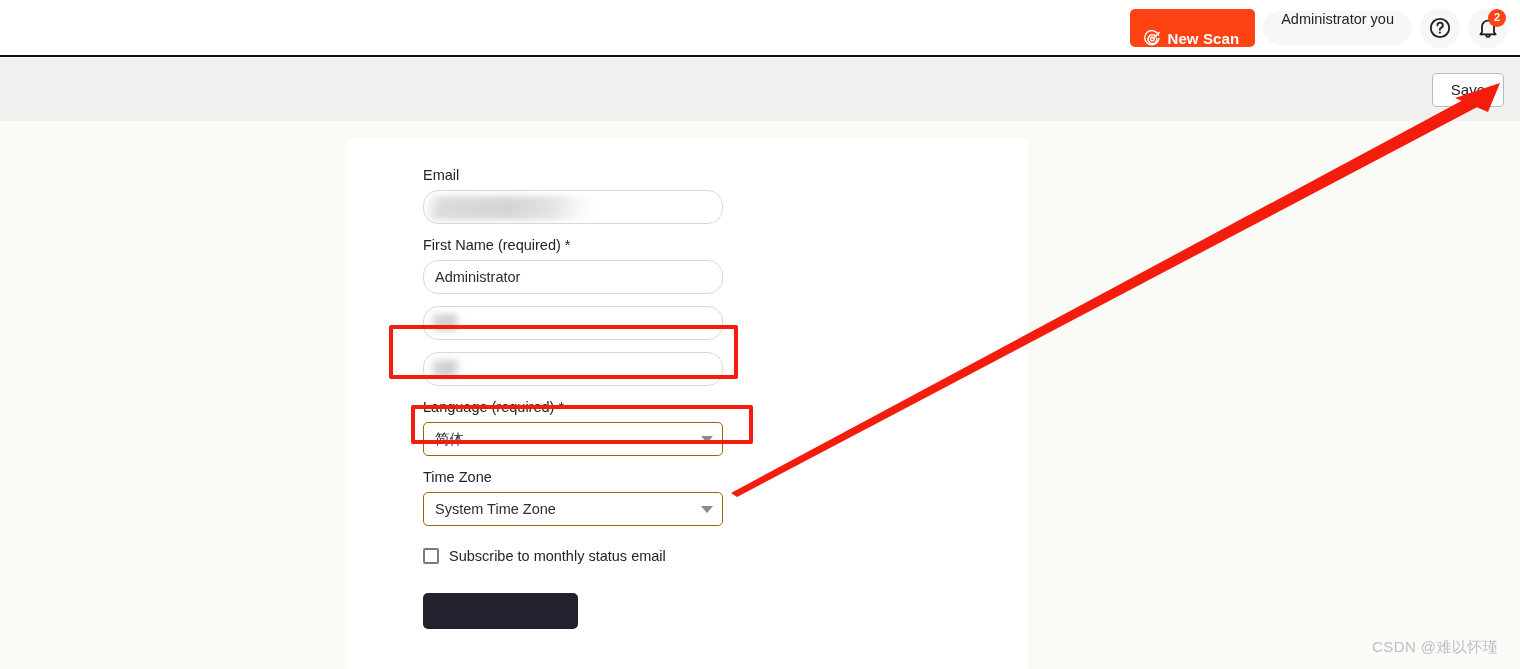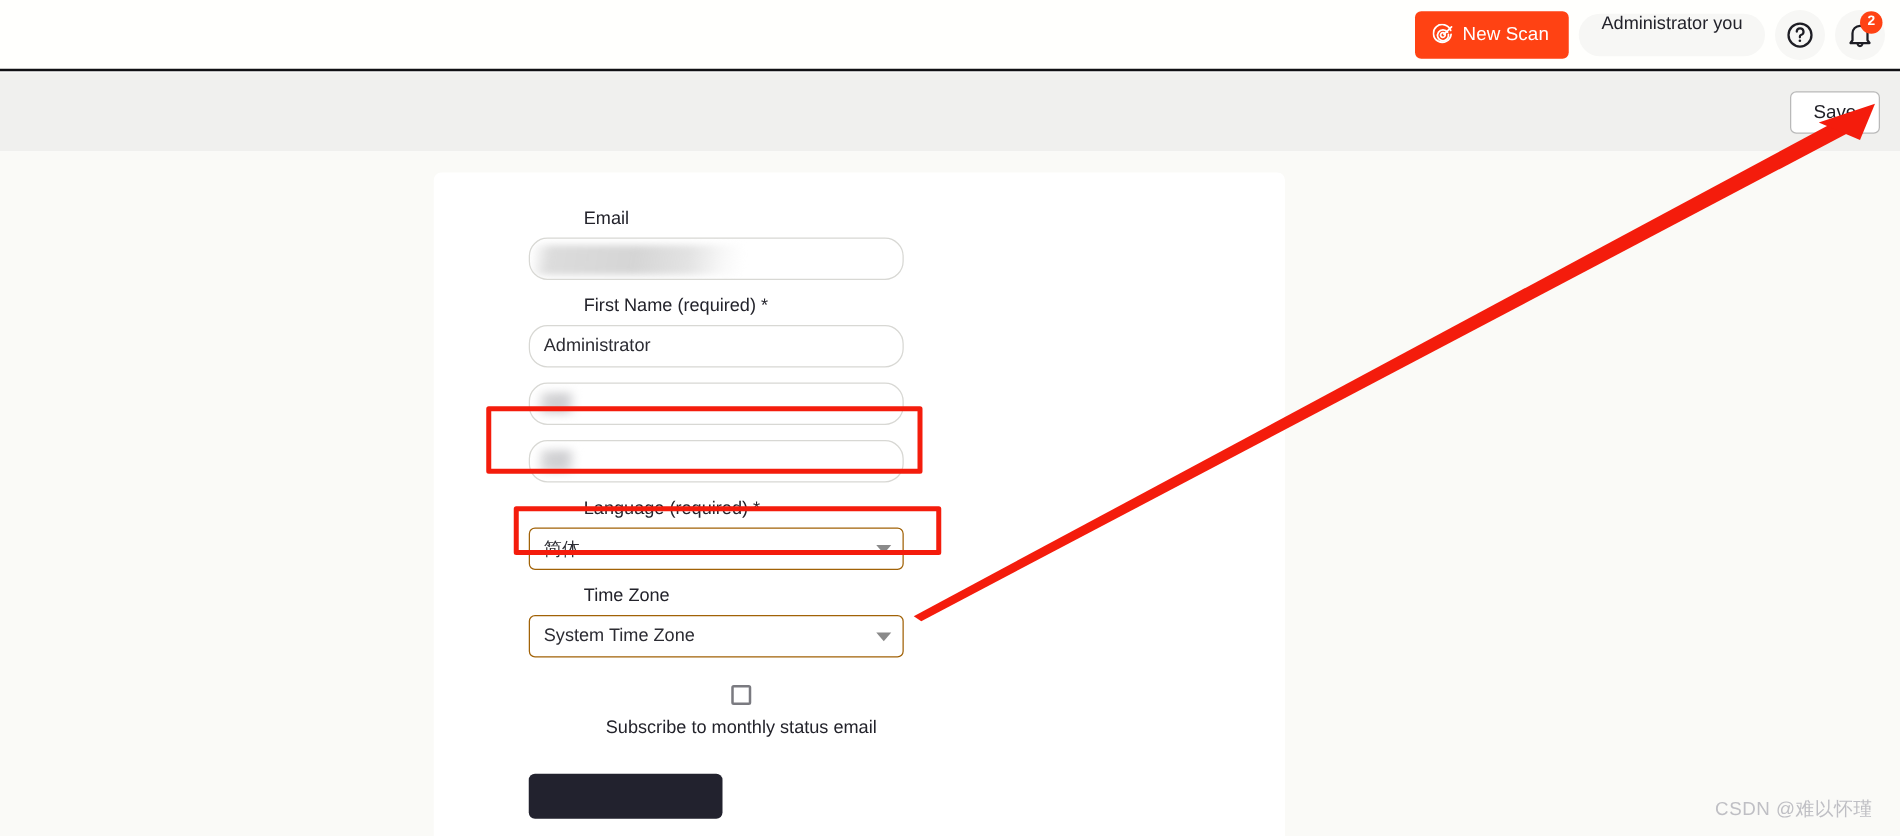--- a/index.html
+++ b/index.html
@@ -14,25 +14,25 @@
   
   .header {
     position: absolute; left: 0; top: 0; width: 1520px; height: 57px;
     background: #fffffd;
     border-bottom: 2px solid #111114;
     display: flex; align-items: center; justify-content: flex-end;
   }
   .header-right { display: flex; align-items: center; gap: 8px; padding-right: 12px; }
 
   .new-scan-btn {
-    display: flex; align-items: center; gap: 7px;
+    display: flex; align-items: flex-end; gap: 7px;
     background: #ff4213; color: #ffffff;
     height: 38px; padding: 0 16px 0 14px;
     border-radius: 5px; border: none;
-    font-size: 15px; font-weight: normal; cursor: pointer;
+    font-size: 15px; font-weight: bold; cursor: pointer;
     letter-spacing: .1px;
   }
   .scan-icon { width: 17px; height: 17px; display: block; }
 
   .user-pill {
     height: 34px; display: flex; align-items: flex-start; padding: 0 18px;
     background: #f7f7f5; border-radius: 18px;
     font-size: 14.5px; color: #23232b; cursor: pointer; white-space: nowrap;
   }
 
@@ -69,21 +69,21 @@
   .content { position: absolute; left: 0; top: 121px; width: 1520px; height: 548px; background: #fafaf7; }
   .card {
     position: absolute; left: 347px; top: 17px;
     width: 681px; height: 531px;
     background: #ffffff; border-radius: 6px 6px 0 0;
   }
   .form { position: absolute; left: 76px; top: 28px; width: 340px; }
 
   .field { margin-bottom: 12px; }
   .field-label {
-    font-size: 14.5px; color: #23232b; margin-bottom: 6px; line-height: 18px; margin-left: 44px;
+    font-size: 14.5px; color: #23232b; margin-bottom: 6px; line-height: 18px;
   }
   .field-input {
     width: 300px; height: 34px;
     border: 1px solid #d8d8d4; border-radius: 15px;
     background: #fff; display: flex; align-items: center;
     padding: 0 11px; font-size: 14.5px; color: #2c2c33;
     position: relative; overflow: hidden;
   }
   .blur-email {
     position: absolute; left: 2px; top: 5px;
@@ -105,21 +105,21 @@
 
   .select-wrap {
     width: 300px; height: 34px;
     border: 1px solid #a16207; border-radius: 5px; background: #fff;
     display: flex; align-items: center; justify-content: space-between;
     padding: 0 9px 0 11px; font-size: 14.5px; color: #2c2c33; cursor: pointer;
   }
   .caret { width: 0; height: 0; border-left: 6px solid transparent;
            border-right: 6px solid transparent; border-top: 7px solid #8a8a8a; }
 
-  .check-row { display: flex; align-items: center; gap: 10px; margin-top: 22px; flex-direction: column; }
+  .check-row { display: flex; align-items: center; gap: 10px; margin-top: 22px; }
   .checkbox {
     width: 16px; height: 16px; border: 2px solid #7a7a80; border-radius: 2px;
     background: #fff; cursor: pointer; flex: none;
   }
   .check-label { font-size: 14.5px; color: #23232b; }
 
   .dark-btn {
     margin-top: 29px; width: 155px; height: 36px;
     background: #22222e; color: #fff; border: none; border-radius: 5px;
     font-size: 14.5px; cursor: pointer; font-family: inherit;

